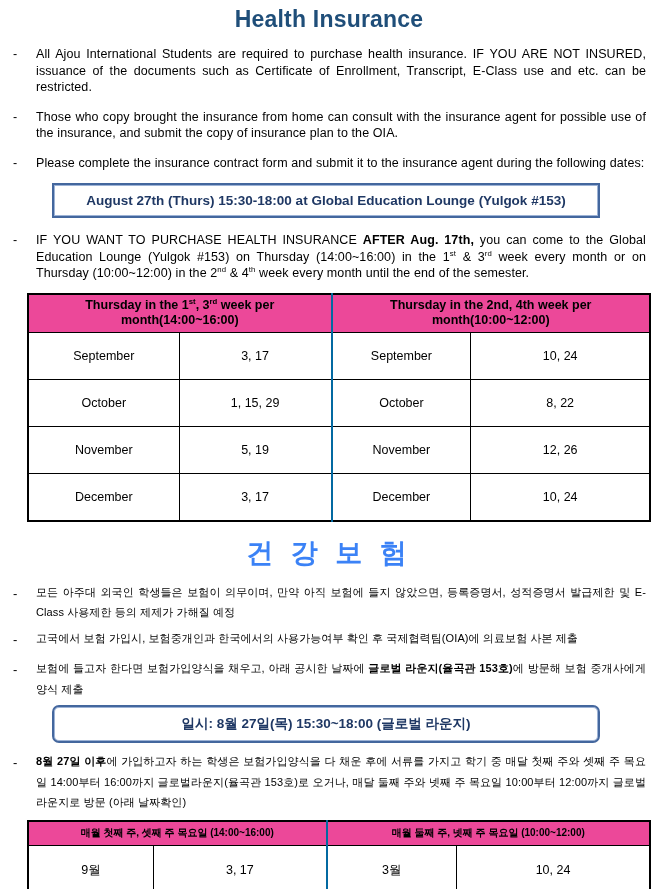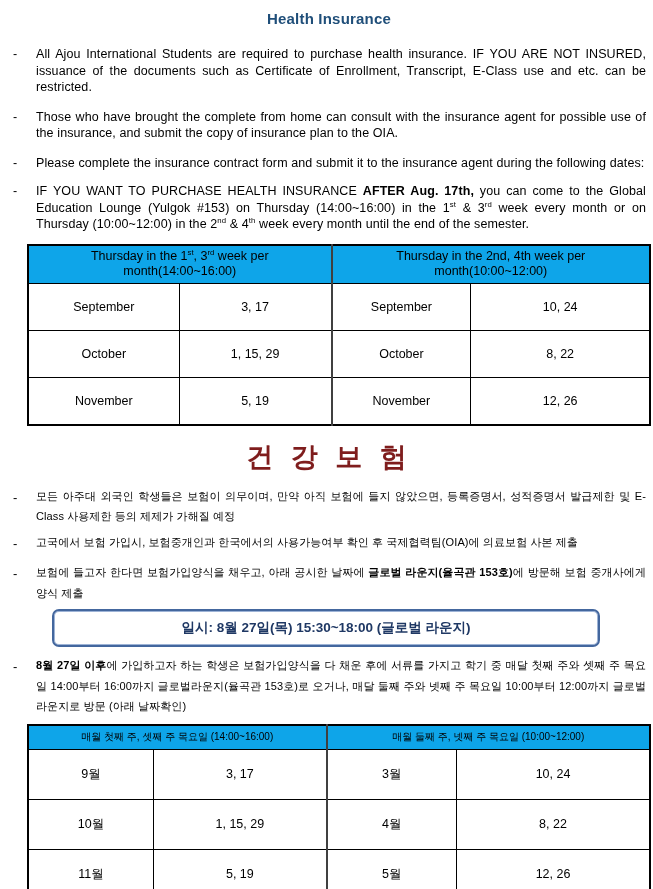--- a/index.html
+++ b/index.html
@@ -1,25 +1,25 @@
 <!DOCTYPE html>
 <html><head>
 <meta charset="utf-8">
 <style>
   * { margin:0; padding:0; box-sizing:border-box; }
   html,body { width:653px; height:889px; background:#ffffff; overflow:hidden; }
   body { font-family:"Liberation Sans", sans-serif; color:#000; }
   .page { padding:4px 5px 0 10px; width:653px; }
 
   .title-en {
-    text-align:center; color:#1F4E79; font-size:15px; font-weight:bold;
+    text-align:center; color:#1F4E79; font-size:23px; font-weight:bold;
     line-height:30px; margin-bottom:12px; letter-spacing:0.2px;
   }
   .title-ko {
-    text-align:center; color:#7f1d1d; font-size:27px; font-weight:bold;
+    text-align:center; color:#3b82f6; font-size:27px; font-weight:bold;
     line-height:34px; margin-top:14px; margin-bottom:12px; letter-spacing:5px;
   }
 
   .bullet { display:flex; align-items:flex-start; }
   .bullet.en { margin-bottom:13px; }
   .bullet.ko { margin-bottom:6px; }
   .dash { flex:0 0 26px; padding-left:3px; font-size:12.5px; line-height:1.32; }
   .bullet.ko .dash { line-height:1.85; font-size:13px; }
   .btext {
     flex:1; text-align:justify; font-size:12.5px; line-height:1.32;
@@ -36,52 +36,55 @@
     color:#1F3864; font-weight:bold; font-size:13.5px;
   }
   .notice-box.ko { margin-bottom:8px;border-radius:7px; }
 
   table.sched {
     width:624px; margin-left:17px; border-collapse:collapse;
     border:2px solid #000; table-layout:fixed;
   }
   table.sched th, table.sched td { border:1px solid #000; text-align:center; }
   table.sched th {
-    background:#0ea5e9; font-size:12.5px; font-weight:normal;
+    background:#ec4899; font-size:12.5px; font-weight:bold;
     padding:3px 6px; line-height:1.25;
   }
   table.sched td { font-size:12.5px; padding:16px 2px; height:23px; }
-  table.sched .mid { border-left:2px solid #404040; }
+  table.sched .mid { border-left:2px solid #0369a1; }
   table.sched.en { margin-bottom:8px; }
   table.sched.ko th { font-size:10px; padding:5px 4px; }
   .section-en { margin-bottom:4px; }
 </style>
 </head>
 <body>
 
 <div class="page">
 
   <div class="section-en">
     <h1 class="title-en">Health Insurance</h1>
 
     <div class="bullet en">
       <span class="dash">-</span>
       <p class="btext">All Ajou International Students are required to purchase health insurance. IF YOU ARE NOT INSURED, issuance of the documents such as Certificate of Enrollment, Transcript, E-Class use and etc. can be restricted.</p>
     </div>
 
     <div class="bullet en">
       <span class="dash">-</span>
-      <p class="btext">Those who have brought the complete from home can consult with the insurance agent for possible use of the insurance, and submit the copy of insurance plan to the OIA.</p>
+      <p class="btext">Those who copy brought the insurance from home can consult with the insurance agent for possible use of the insurance, and submit the copy of insurance plan to the OIA.</p>
     </div>
 
     <div class="bullet en" style="margin-bottom:12px;">
       <span class="dash">-</span>
       <p class="btext">Please complete the insurance contract form and submit it to the insurance agent during the following dates:</p>
     </div>
 
+    <div class="notice-box">
+      <span>August 27th (Thurs) 15:30-18:00 at Global Education Lounge (Yulgok #153)</span>
+    </div>
 
     <div class="bullet en" style="margin-bottom:11px;">
       <span class="dash">-</span>
       <p class="btext"><span>IF YOU WANT TO PURCHASE HEALTH INSURANCE </span><span style="font-weight: bold;">AFTER Aug. 17th,</span><span> you can come to the Global Education Lounge (Yulgok #153) on Thursday (14:00~16:00) in the 1</span><sup>st</sup><span> &amp; 3</span><sup>rd</sup><span> week every month or on Thursday (10:00~12:00) in the 2</span><sup>nd</sup><span> &amp; 4</span><sup>th</sup><span> week every month until the  end of the  semester.</span></p>
     </div>
 
     <table class="sched en">
       <colgroup>
         <col style="width:24.3%">
           <col style="width:24.5%">
@@ -106,20 +109,26 @@
           <td>1, 15, 29</td>
           <td class="mid">October</td>
           <td>8, 22</td>
         </tr>
         <tr>
           <td>November</td>
           <td>5, 19</td>
           <td class="mid">November</td>
           <td>12, 26</td>
         </tr>
+        <tr>
+          <td>December</td>
+          <td>3, 17</td>
+          <td class="mid">December</td>
+          <td>10, 24</td>
+        </tr>
       </tbody>
     </table>
   </div>
 
   <div class="section-ko">
     <h1 class="title-ko">건 강 보 험</h1>
 
     <div class="bullet ko">
       <span class="dash">-</span>
       <p class="btext">모든 아주대 외국인 학생들은 보험이 의무이며, 만약 아직 보험에 들지 않았으면, 등록증명서, 성적증명서 발급제한 및 E-Class 사용제한 등의 제제가 가해질 예정</p>

